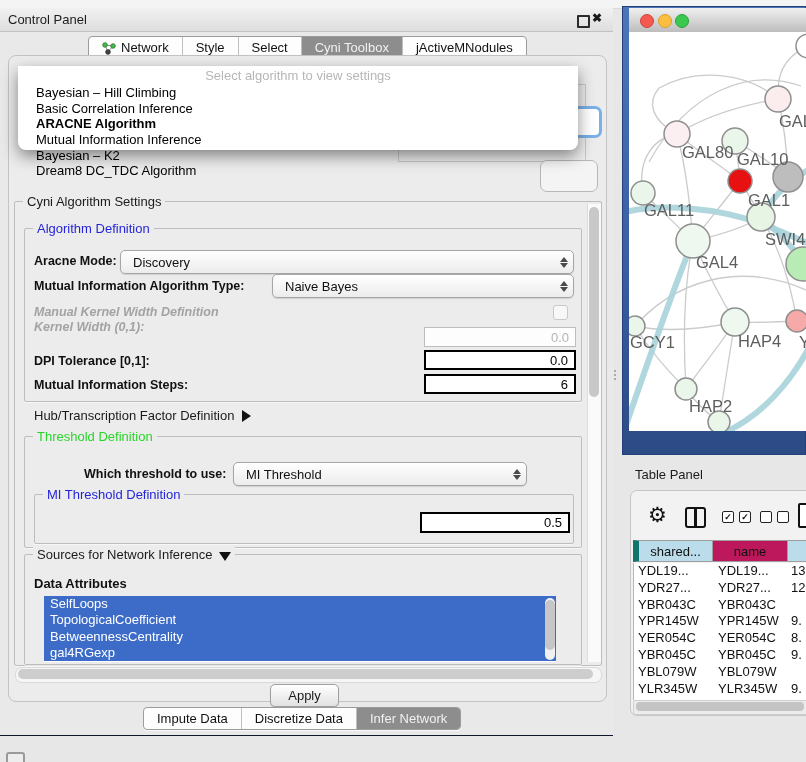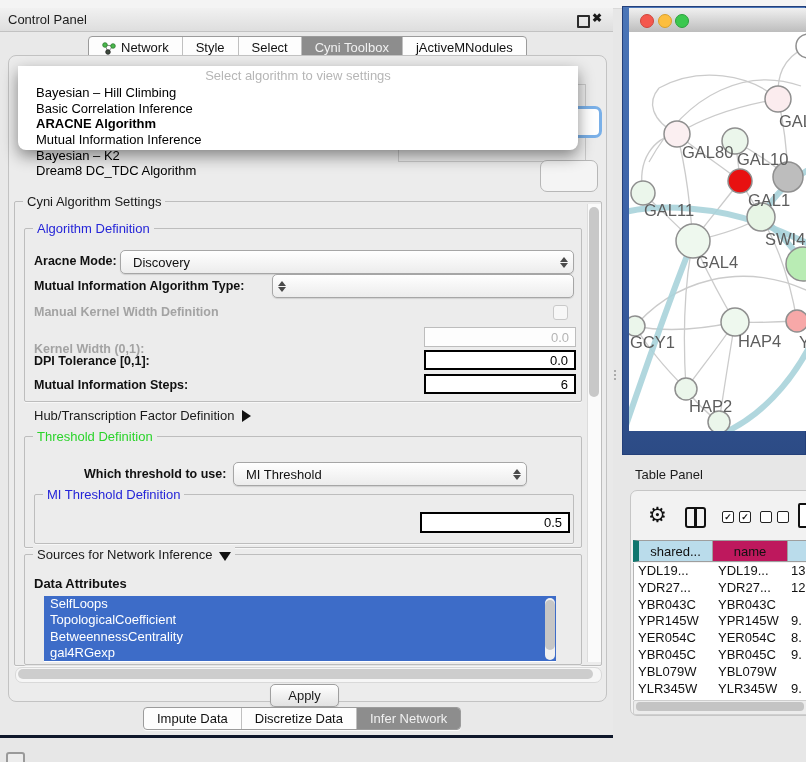--- a/index.html
+++ b/index.html
@@ -4,21 +4,21 @@
 <style>
   html,body{margin:0;padding:0;background:#e7e7e7;}
   #app{position:relative;width:806px;height:762px;background:#e7e7e7;overflow:hidden;
        font-family:"Liberation Sans",sans-serif;color:#1a1a1a;-webkit-font-smoothing:antialiased;}
   .abs{position:absolute;}
 
   
   #top-strip{left:0;top:0;width:806px;height:8px;background:#f4f4f4;border-bottom:1px solid #d9d9d9;}
 
   
-  #control-panel{left:0;top:8px;width:613px;height:727px;background:#e9e9e9;border-bottom:3px solid #0f172a;}
+  #control-panel{left:0;top:8px;width:613px;height:727px;background:#e9e9e9;border-bottom:1px solid #0f172a;}
   #cp-titlebar{left:0;top:0;width:613px;height:23px;background:linear-gradient(#f1f1f1,#dedede);border-bottom:1px solid #c2c2c2;}
   #cp-title{left:8px;top:0;height:23px;line-height:23px;font-size:13px;color:#1c1c1c;}
   #cp-float{left:577px;top:7px;width:9px;height:9px;border:2px solid #2b2b2b;border-radius:1px;background:transparent;}
   #cp-close{left:592px;top:3px;font-size:12px;font-weight:bold;color:#1b1b1b;}
 
   
   .segbar{display:inline-flex;border:1px solid #9b9b9b;border-radius:4px;overflow:hidden;background:#fdfdfd;
           height:21px;font-size:13px;box-shadow:0 1px 0 rgba(255,255,255,.8);}
   .seg{padding:0 13px;line-height:21px;color:#111;border-left:1px solid #c0c0c0;white-space:nowrap;display:flex;align-items:center;gap:5px;}
   .seg:first-child{border-left:none;}
@@ -41,21 +41,21 @@
   .dd-item{height:15.7px;line-height:15.7px;font-size:13px;color:#000;padding-left:18px;}
   .dd-item.bold{font-weight:bold;}
 
   
   .gbox{position:absolute;border:1px solid #bdbdbd;border-radius:2px;box-shadow:0 1px 0 rgba(255,255,255,.6);}
   .gb-title{position:absolute;top:-8px;left:8px;background:#ececec;padding:0 4px;font-size:13px;line-height:15px;white-space:nowrap;}
   .gb-blue{color:var(--blue-title,#2525d8);}
   .gb-green{color:var(--green-title,#2bd42b);}
 
   .lbl{position:absolute;font-size:12.5px;font-weight:bold;color:#111;white-space:nowrap;}
-  .lbl.dis{color:#a3a3a3;}
+  .lbl.dis{color:#a3a3a3;font-style:italic;}
 
   
   .combo{position:absolute;height:22px;border:1px solid #a6a6a6;border-radius:5px;
          background:linear-gradient(#ffffff,#ececec);box-shadow:0 1px 1px rgba(0,0,0,.12);display:flex;align-items:center;}
   .combo .val{flex:1;padding-left:12px;font-size:13px;color:#111;}
   .combo .arr{width:18px;display:flex;flex-direction:column;align-items:center;justify-content:center;gap:1px;}
   .tri-up{width:0;height:0;border-left:4px solid transparent;border-right:4px solid transparent;border-bottom:5px solid #4a4a4a;}
   .tri-dn{width:0;height:0;border-left:4px solid transparent;border-right:4px solid transparent;border-top:5px solid #4a4a4a;}
 
   
@@ -195,28 +195,29 @@
     <div class="lbl" style="left:34px;top:246px;">Aracne Mode:</div>
     <div class="combo" style="left:120px;top:242px;width:452px;gap:21px;">
       <span class="val">Discovery</span>
       <span class="arr">
           <span class="tri-up"></span>
           <span class="tri-dn"></span>
         </span>
     </div>
     <div class="lbl" style="left:34px;top:271px;">Mutual Information Algorithm Type:</div>
     <div class="combo" style="left:272px;top:266px;width:300px;">
+      <span class="val">Naive Bayes</span>
       <span class="arr">
           <span class="tri-up"></span>
           <span class="tri-dn"></span>
         </span>
     </div>
     <div class="lbl dis" style="left:34px;top:297px;">Manual Kernel Width Definition</div>
     <div class="chk-dis" style="left:553px;top:297px;"></div>
-    <div class="lbl dis" style="left:34px;top:334px;">Kernel Width (0,1):</div>
+    <div class="lbl dis" style="left:34px;top:312px;">Kernel Width (0,1):</div>
     <div class="tfield dis" style="left:424px;top:319px;width:144px;height:18px;">0.0</div>
     <div class="lbl" style="left:34px;top:346px;">DPI Tolerance [0,1]:</div>
     <div class="tfield strong" style="left:424px;top:342px;width:142px;height:16px;">0.0</div>
     <div class="lbl" style="left:34px;top:370px;">Mutual Information Steps:</div>
     <div class="tfield strong" style="left:424px;top:366px;width:142px;height:16px;">6</div>
 
     <div class="abs" style="left:34px;top:400px;font-size:13px;">
       <span>Hub/Transcription Factor Definition</span><span class="tri-right"></span>
     </div>
 

